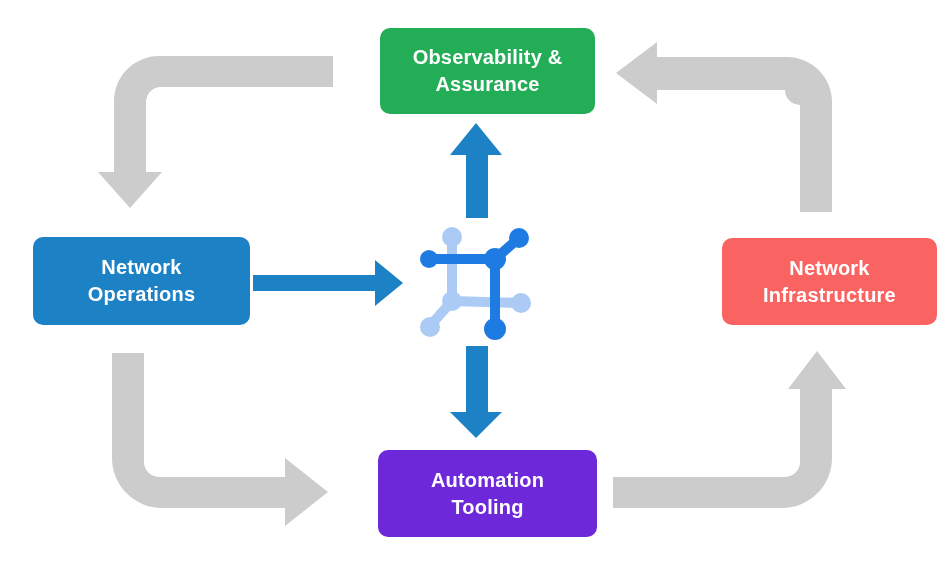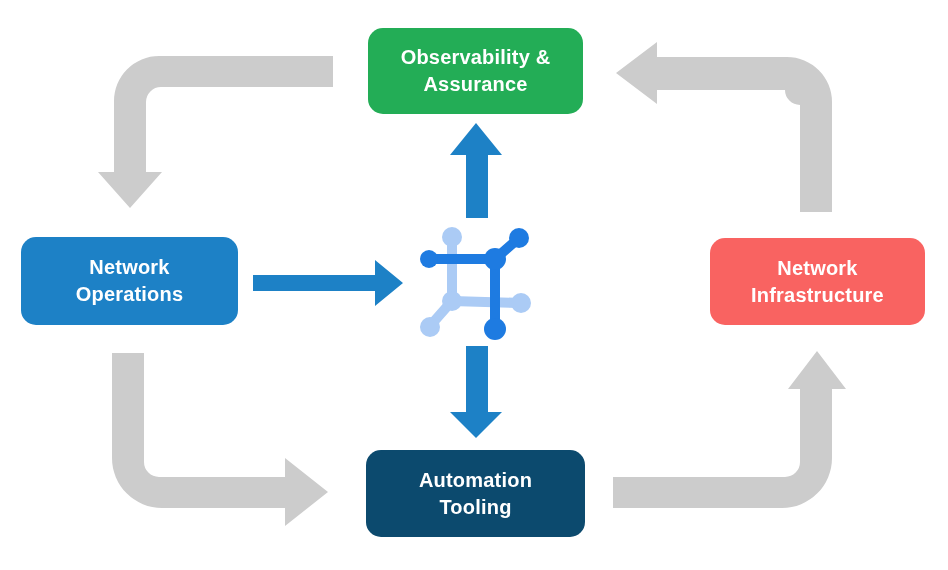--- a/index.html
+++ b/index.html
@@ -11,25 +11,26 @@
     overflow: hidden;
     font-family: "Liberation Sans", sans-serif;
   }
   .layer {
     position: absolute;
     left: 0; top: 0;
     width: 948px; height: 570px;
   }
   .node {
     position: absolute;
-    border-radius: 15px;
+    border-radius: 10px;
     display: flex;
     align-items: center;
     justify-content: center;
     text-align: center;
+    margin-left: 12px;
   }
   .node-label {
     color: #ffffff;
     font-size: 20px;
     font-weight: 700;
     line-height: 27px;
     letter-spacing: 0.2px;
     white-space: pre-line;
   }
   .node-observability   { left: 368px; top: 28px;  width: 215px; height: 86px; }
@@ -88,18 +89,18 @@
   <div class="node node-operations" style="background-color: rgb(29, 129, 198);">
     <span class="node-label">Network
 Operations</span>
   </div>
 
   <div class="node node-infrastructure" style="background-color: rgb(249, 99, 97);">
     <span class="node-label">Network
 Infrastructure</span>
   </div>
 
-  <div class="node node-automation" style="background-color: #0c4a6e;">
+  <div class="node node-automation" style="background-color: #6d28d9;">
     <span class="node-label">Automation
 Tooling</span>
   </div>
 
 </div>
 
 </body></html>

